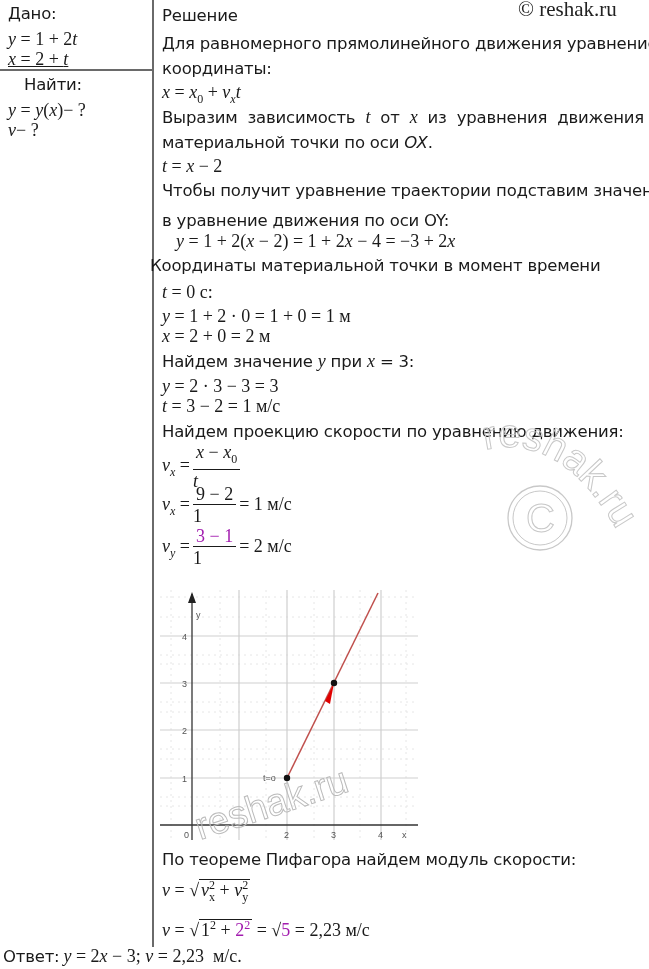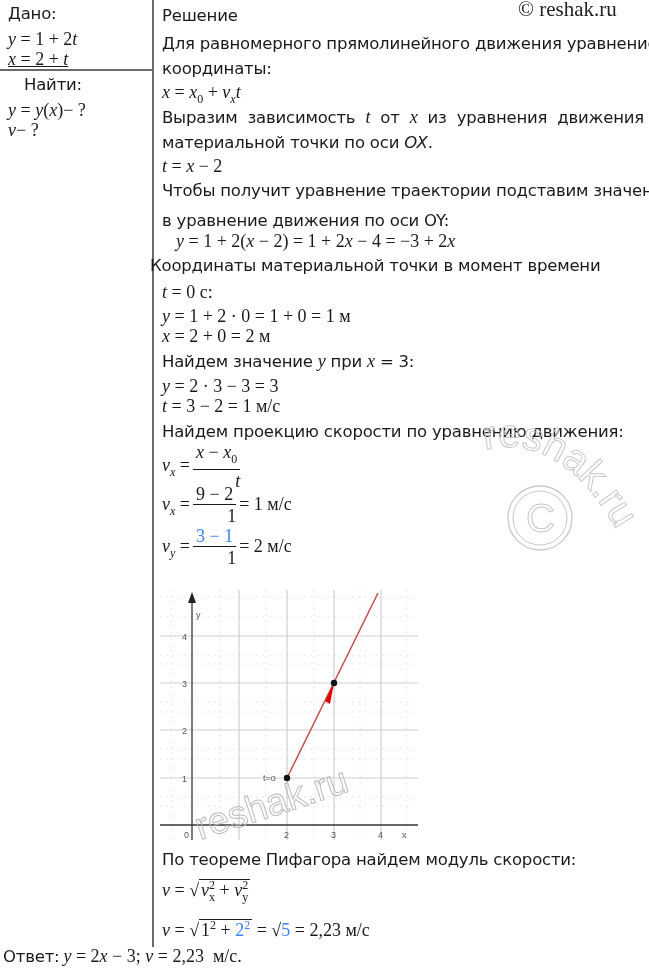--- a/index.html
+++ b/index.html
@@ -3,24 +3,24 @@
   <meta charset="utf-8">
   <style>
     html, body { margin: 0; padding: 0; background: #ffffff; }
     body { width: 649px; height: 969px; position: relative; overflow: hidden; color: #1a1a1a; }
     .sans { font-family: "DejaVu Sans", "Liberation Sans", sans-serif; font-size: 16.5px; letter-spacing: -0.2px; }
     .math { font-family: "Liberation Serif", "DejaVu Serif", serif; font-size: 18px; }
     .math i { font-style: italic; }
     .abs { position: absolute; white-space: nowrap; }
     .vline { position: absolute; left: 152px; top: 0; width: 2px; height: 947px; background: #6a6a6a; }
     .hline { position: absolute; left: 0; top: 69px; width: 153px; height: 2px; background: #6a6a6a; }
-    .frac { display: inline-block; vertical-align: middle; text-align: right; margin: 0 3px; }
+    .frac { display: inline-block; vertical-align: middle; text-align: left; margin: 0 3px; }
     .frac .num { display: block; border-bottom: 1.3px solid #1a1a1a; padding: 0 3px; line-height: 20px; }
     .frac .den { display: block; line-height: 22px; }
-    .light { color: #3b82f6; }
+    .light { color: #a21caf; }
     sub, sup { font-size: 12px; }
     .sqrt { display: inline-block; position: relative; }
     .sqrt .bar { border-top: 1.3px solid #1a1a1a; padding: 0 2px; }
     .copyright { font-family: "Liberation Serif", "DejaVu Serif", serif; font-size: 21px; color: #222; }
     svg text { font-family: "Liberation Sans", "DejaVu Sans", sans-serif; }
   </style>
 </head>
 <body>
 
 <div class="vline"></div>

